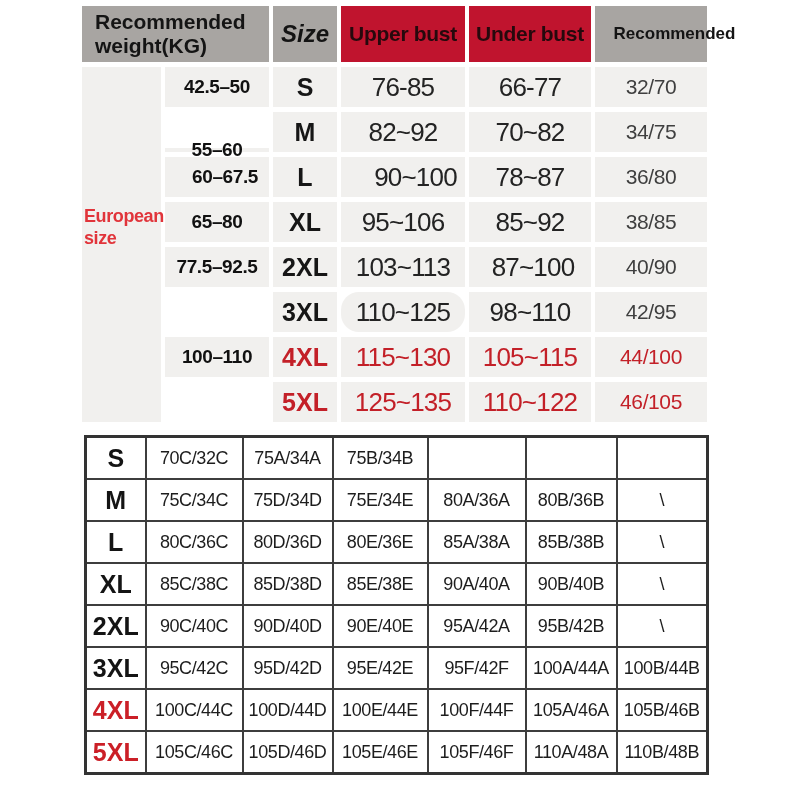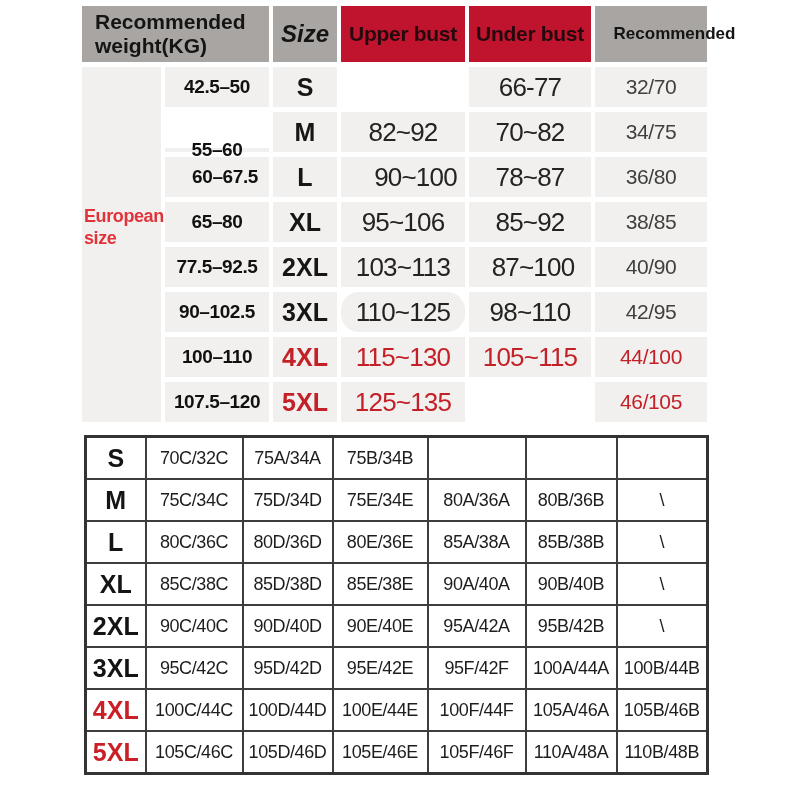--- a/index.html
+++ b/index.html
@@ -74,20 +74,21 @@
 <div class="top-table">
   <div class="hcell gray h-weight">Recommended weight(KG)</div>
   <div class="hcell gray h-size">Size</div>
   <div class="hcell red h-under">Under bust</div>
   <div class="hcell red h-upper">Upper bust</div>
   <div class="hcell gray h-rec">Recommended</div>
   <div class="side-cell">European size</div>
 
 <div class="cell cell-weight" style="grid-area: 2 / 2;">42.5–50</div>
     <div class="cell cell-size" style="grid-area: 2 / 3;">S</div>
+    <div class="cell cell-upper" style="grid-area: 2 / 4;">76-85</div>
     <div class="cell cell-under" style="grid-area: 2 / 5;">66-77</div>
     <div class="cell cell-rec" style="grid-area: 2 / 6;">32/70</div>
     <div class="cell cell-weight" style="grid-area: 3 / 2; margin-top: 36px;">55–60</div>
     <div class="cell cell-size" style="grid-area: 3 / 3;">M</div>
     <div class="cell cell-upper" style="grid-area: 3 / 4;">82~92</div>
     <div class="cell cell-under" style="grid-area: 3 / 5;">70~82</div>
     <div class="cell cell-rec" style="grid-area: 3 / 6;">34/75</div>
     <div class="cell cell-weight" style="grid-area: 4 / 2; padding-left: 16px;">60–67.5</div>
     <div class="cell cell-size" style="grid-area: 4 / 3;">L</div>
     <div class="cell cell-upper" style="grid-area: 4 / 4; padding-left: 25px;">90~100</div>
@@ -96,33 +97,32 @@
     <div class="cell cell-weight" style="grid-area: 5 / 2;">65–80</div>
     <div class="cell cell-size" style="grid-area: 5 / 3;">XL</div>
     <div class="cell cell-upper" style="grid-area: 5 / 4;">95~106</div>
     <div class="cell cell-under" style="grid-area: 5 / 5;">85~92</div>
     <div class="cell cell-rec" style="grid-area: 5 / 6;">38/85</div>
     <div class="cell cell-weight" style="grid-area: 6 / 2;">77.5–92.5</div>
     <div class="cell cell-size" style="grid-area: 6 / 3;">2XL</div>
     <div class="cell cell-upper" style="grid-area: 6 / 4;">103~113</div>
     <div class="cell cell-under" style="grid-area: 6 / 5; padding-left: 6px;">87~100</div>
     <div class="cell cell-rec" style="grid-area: 6 / 6;">40/90</div>
-    <div class="cell cell-weight" style="grid-area: 7 / 2;">90–102.5</div>
     <div class="cell cell-size" style="grid-area: 7 / 3;">3XL</div>
     <div class="cell cell-upper" style="grid-area: 7 / 4; border-radius: 18px;">110~125</div>
     <div class="cell cell-under" style="grid-area: 7 / 5;">98~110</div>
     <div class="cell cell-rec" style="grid-area: 7 / 6;">42/95</div>
     <div class="cell cell-weight" style="grid-area: 8 / 2;">100–110</div>
     <div class="cell cell-size hl" style="grid-area: 8 / 3;">4XL</div>
     <div class="cell cell-upper hl" style="grid-area: 8 / 4;">115~130</div>
     <div class="cell cell-under hl" style="grid-area: 8 / 5;">105~115</div>
     <div class="cell cell-rec hl" style="grid-area: 8 / 6;">44/100</div>
-    <div class="cell cell-weight" style="grid-area: 9 / 2;">107.5–120</div>
     <div class="cell cell-size hl" style="grid-area: 9 / 3;">5XL</div>
     <div class="cell cell-upper hl" style="grid-area: 9 / 4;">125~135</div>
+    <div class="cell cell-under hl" style="grid-area: 9 / 5;">110~122</div>
     <div class="cell cell-rec hl" style="grid-area: 9 / 6;">46/105</div>
   </div>
 
 <table class="bottom-table">
   <colgroup>
     <col style="width:60px">
       <col style="width:97px">
       <col style="width:90px">
     <col style="width:95px">
       <col style="width:98px">

